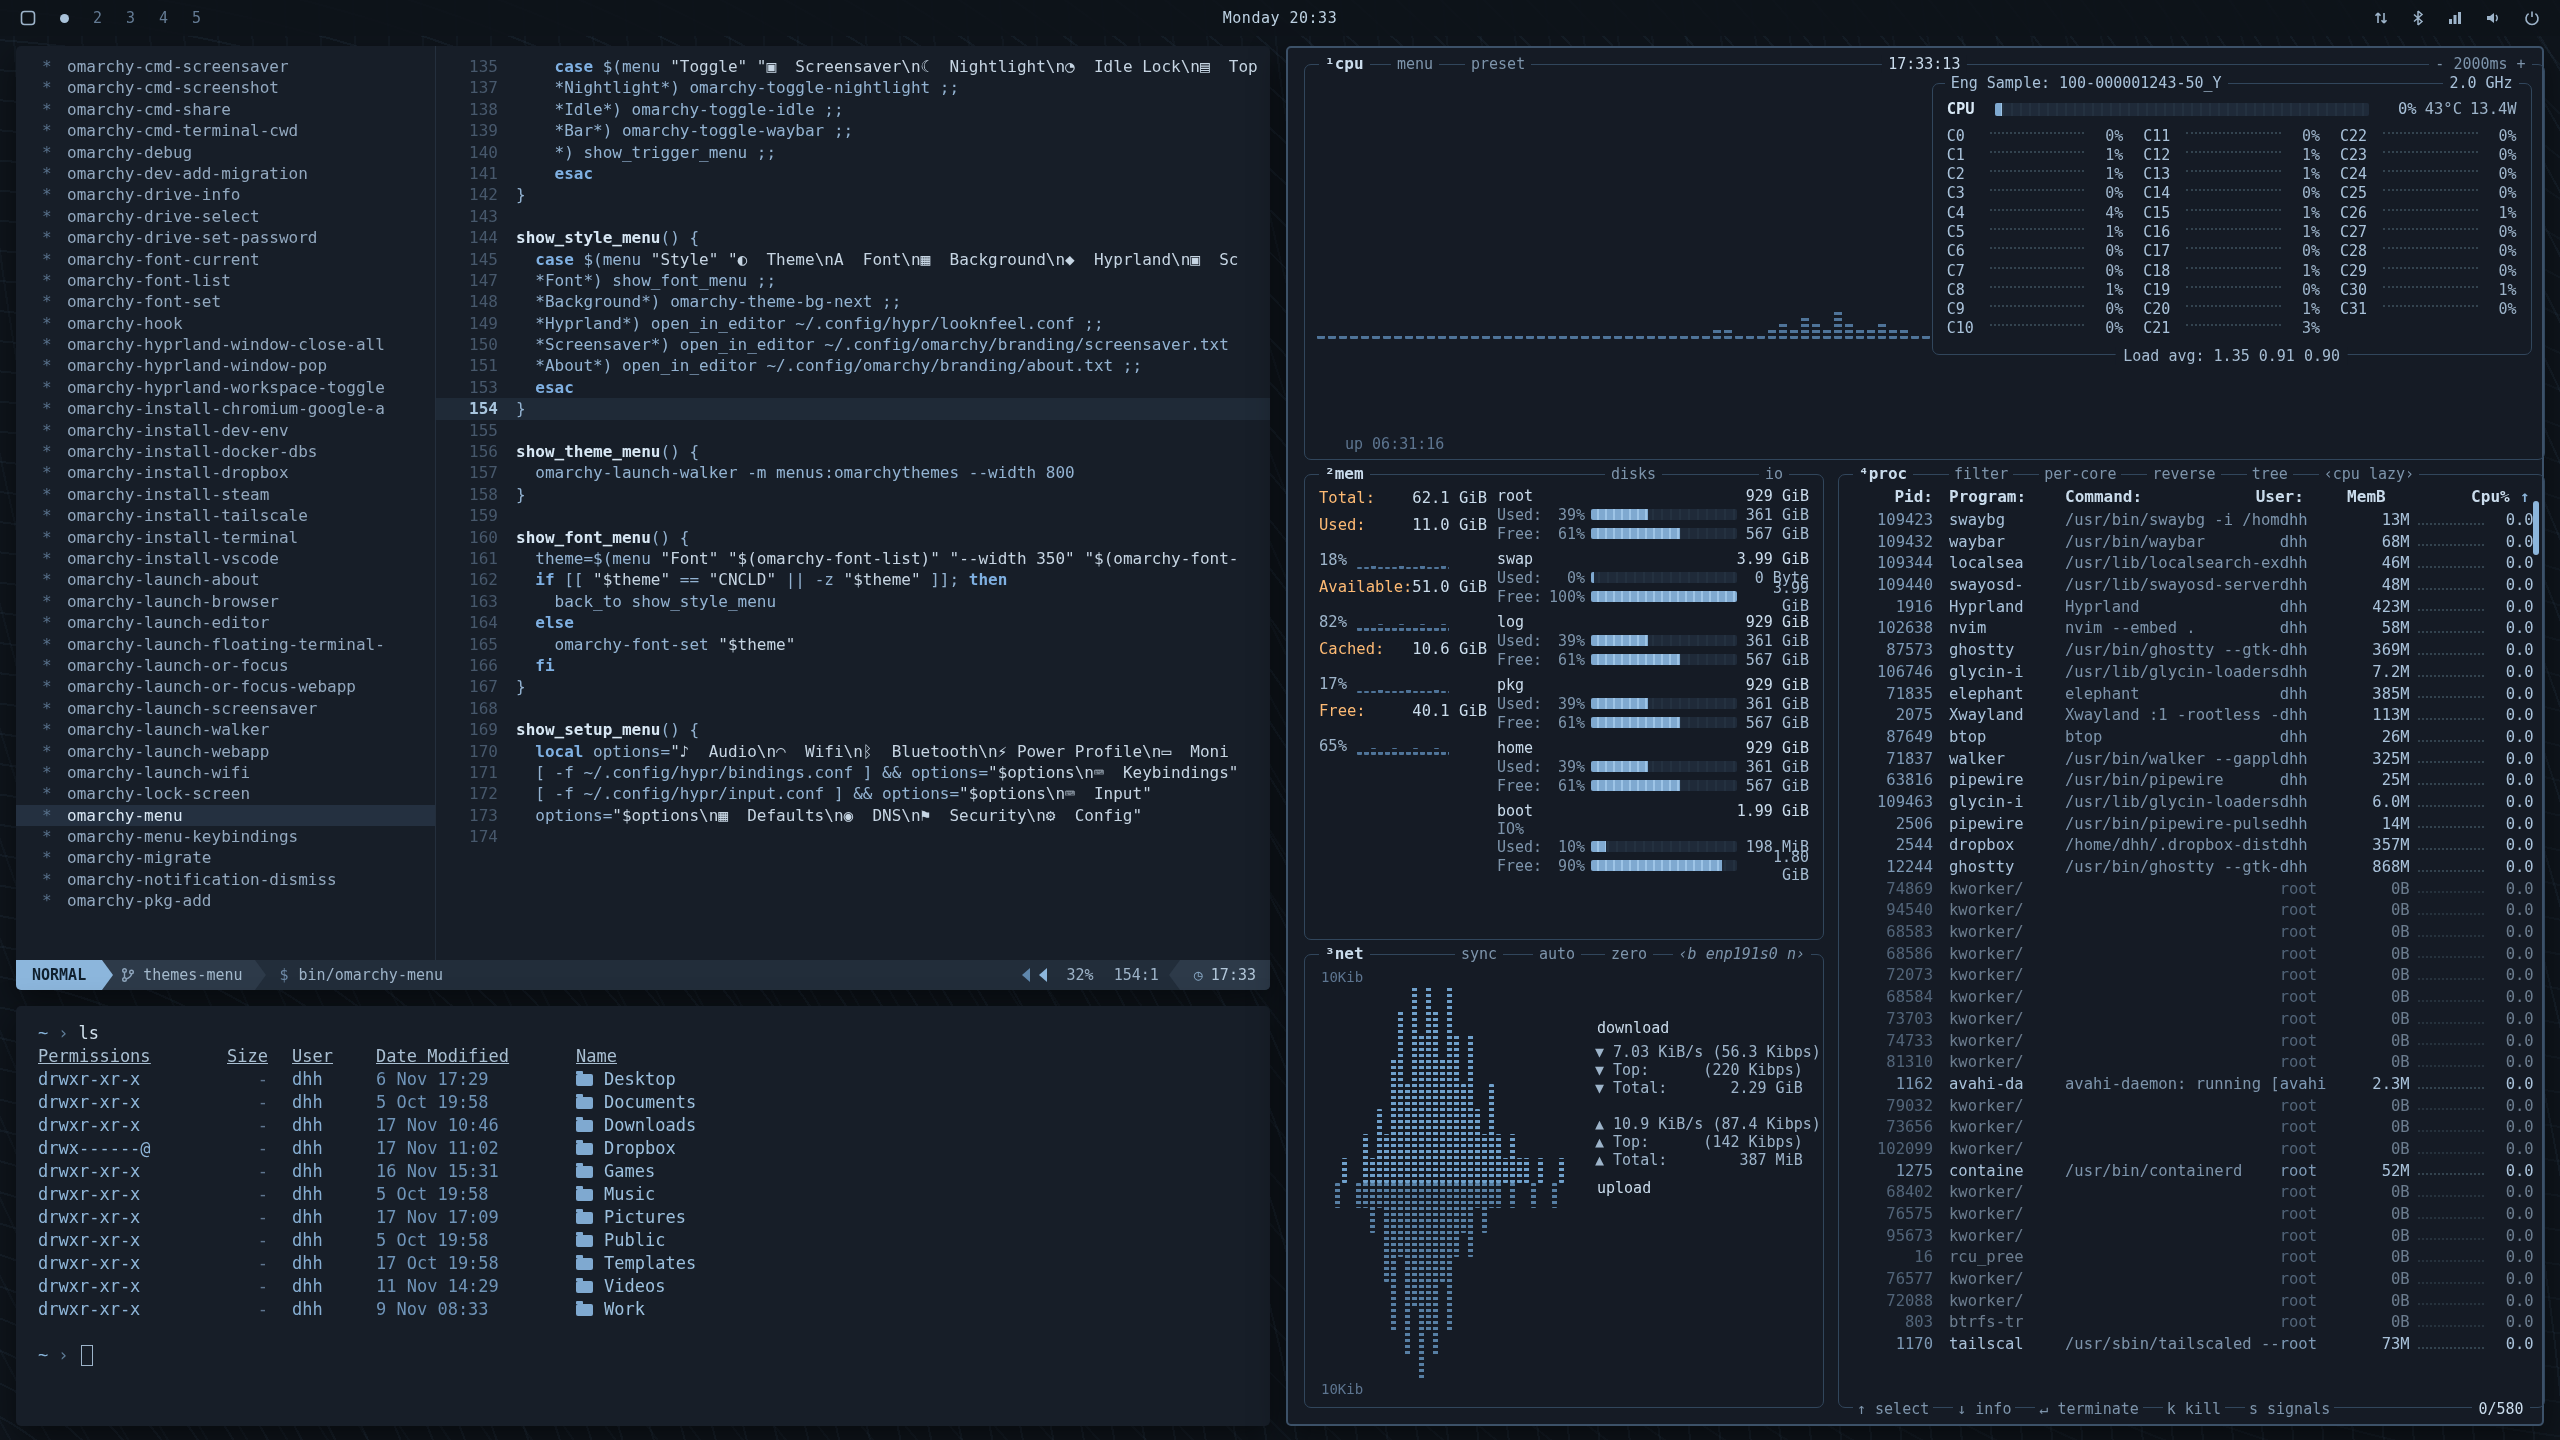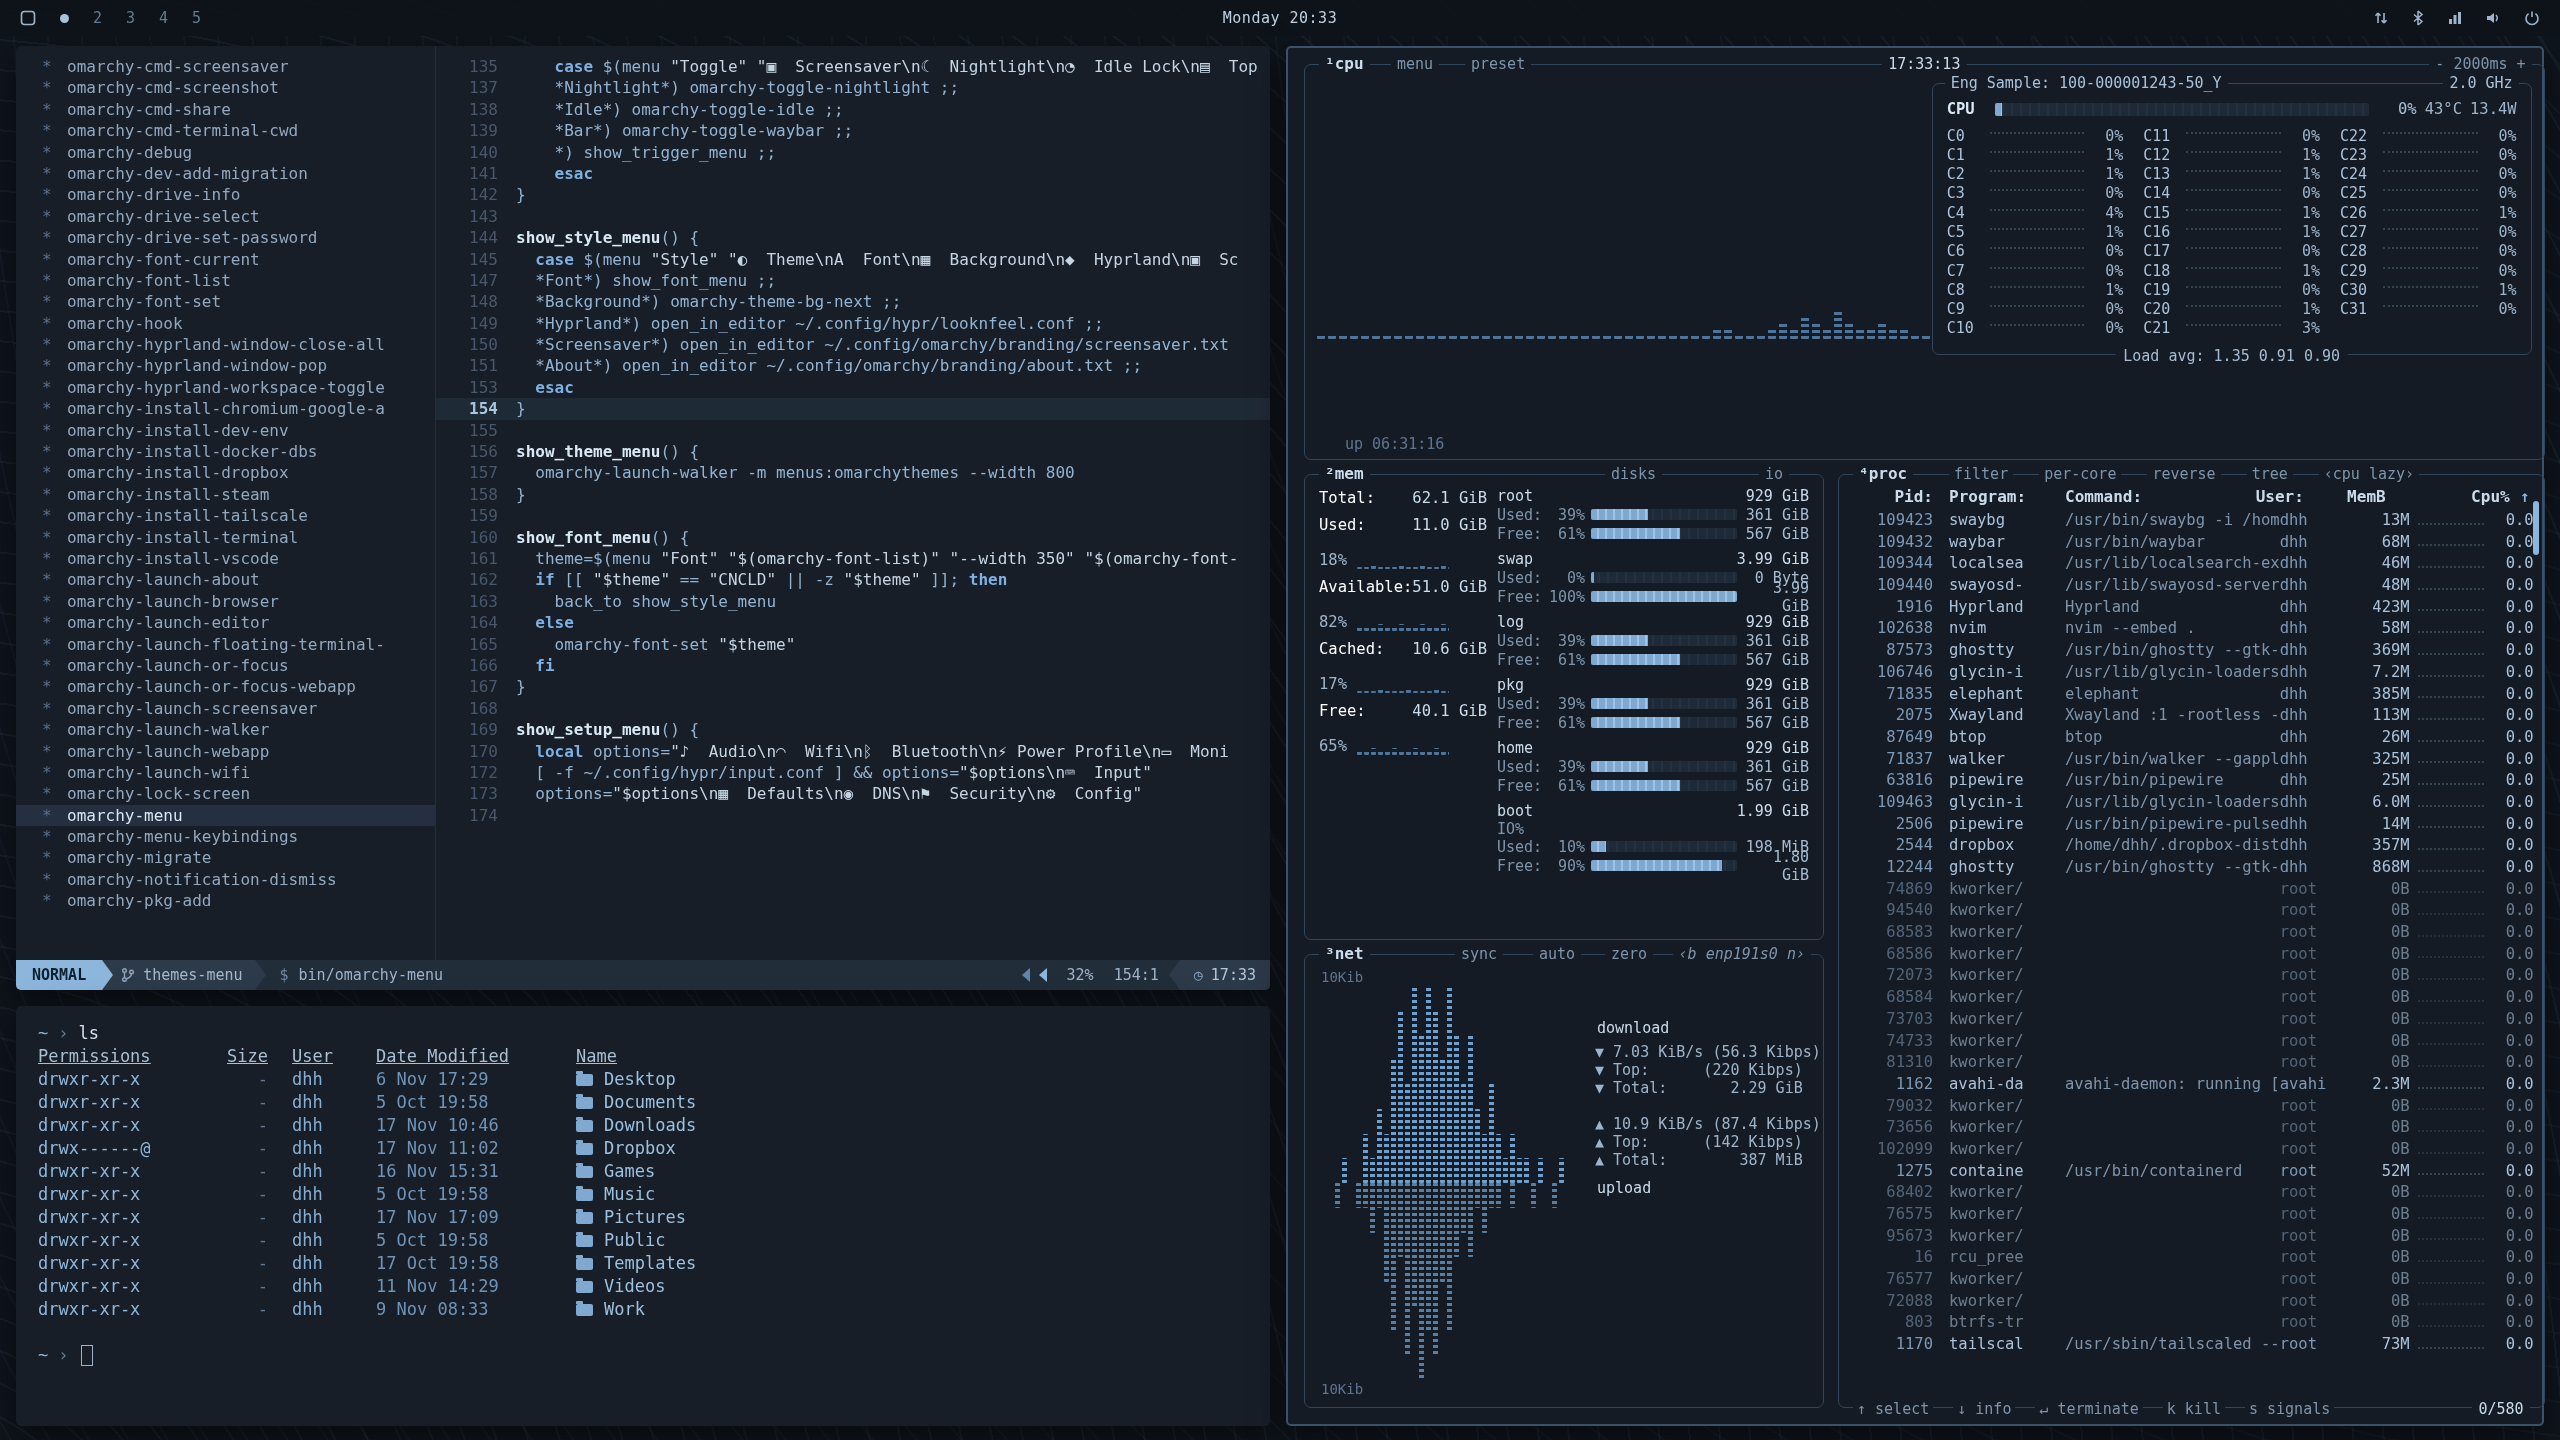--- a/index.html
+++ b/index.html
@@ -110,21 +110,21 @@
   .core-n{color:#a9c2da;width:36px;flex:none;}
   .lead{flex:1;border-bottom:2px dotted #33434f;margin-bottom:6px;}
   .core-p{width:32px;flex:none;text-align:right;color:#9db4ca;}
   .loadavg{position:absolute;bottom:-11px;left:50%;transform:translateX(-50%);background:#151b25;padding:0 8px;color:#a5bcd2;font-size:15px;white-space:nowrap;}
   .uptime{position:absolute;left:40px;bottom:6px;color:#5d7590;font-size:15px;}
   .cpu-time{position:absolute;top:-10px;left:50%;transform:translateX(-50%);background:#151b25;padding:0 6px;color:#cadcec;font-size:15px;}
 
   .mem-flex{display:flex;height:100%;box-sizing:border-box;}
   .mem-col{width:188px;flex:none;padding:14px 6px 10px 14px;box-sizing:border-box;display:flex;flex-direction:column;gap:9px;font-size:15.5px;}
   .m-kv{display:flex;justify-content:space-between;}
-  .m-k{color:#ffffff;} .m-v{color:#cadcec;}
+  .m-k{color:#fdba74;} .m-v{color:#cadcec;}
   .m-pct{display:flex;align-items:flex-end;gap:10px;height:26px;color:#9db4ca;}
   .m-spark{width:92px;height:20px;color:#4f7499;}
   .disk-col{flex:1;padding:12px 14px 8px 4px;box-sizing:border-box;display:flex;flex-direction:column;gap:7px;font-size:15px;overflow:hidden;}
   .d-head{display:flex;justify-content:space-between;color:#cadcec;}
   .d-row{display:flex;align-items:center;gap:6px;color:#7d94ab;height:19px;}
   .d-lab{width:46px;flex:none;} .d-pct{width:36px;flex:none;text-align:right;}
   .d-row .meter{height:11px;}
   .d-val{width:66px;flex:none;text-align:right;color:#a5bcd2;}
   .d-io{color:#7d94ab;height:17px;}
 
@@ -393,20 +393,21 @@
             <div class="cl"><span class="ln">161</span><span class="ct">  theme=$(menu <span class="s">"Font"</span> <span class="s">"$(omarchy-font-list)"</span> <span class="s">"--width 350"</span> <span class="s">"$(omarchy-font-</span></span></div>
             <div class="cl"><span class="ln">162</span><span class="ct">  <span class="k">if</span> [[ <span class="s">"$theme"</span> == <span class="s">"CNCLD"</span> || -z <span class="s">"$theme"</span> ]]; <span class="k">then</span></span></div>
             <div class="cl"><span class="ln">163</span><span class="ct">    back_to show_style_menu</span></div>
             <div class="cl"><span class="ln">164</span><span class="ct">  <span class="k">else</span></span></div>
             <div class="cl"><span class="ln">165</span><span class="ct">    omarchy-font-set <span class="s">"$theme"</span></span></div>
             <div class="cl"><span class="ln">166</span><span class="ct">  <span class="k">fi</span></span></div>
             <div class="cl"><span class="ln">167</span><span class="ct">}</span></div>
             <div class="cl"><span class="ln">168</span><span class="ct"></span></div>
             <div class="cl"><span class="ln">169</span><span class="ct"><span class="f">show_setup_menu</span>() {</span></div>
             <div class="cl"><span class="ln">170</span><span class="ct">  <span class="k">local</span> options=<span class="s">"♪  Audio\n◠  Wifi\nᛒ  Bluetooth\n⚡ Power Profile\n▭  Moni</span></span></div>
+            <div class="cl"><span class="ln">171</span><span class="ct">  [ -f ~/.config/hypr/bindings.conf ] &amp;&amp; options=<span class="s">"$options\n⌨  Keybindings"</span></span></div>
             <div class="cl"><span class="ln">172</span><span class="ct">  [ -f ~/.config/hypr/input.conf ] &amp;&amp; options=<span class="s">"$options\n⌨  Input"</span></span></div>
             <div class="cl"><span class="ln">173</span><span class="ct">  options=<span class="s">"$options\n▦  Defaults\n◉  DNS\n⚑  Security\n⚙  Config"</span></span></div>
             <div class="cl"><span class="ln">174</span><span class="ct"></span></div>
           </div>
       </div>
     </div>
     <div class="statusline">
       <span class="sl-mode">NORMAL</span>
       <span class="tri t1"></span>
       <span class="sl-seg">

